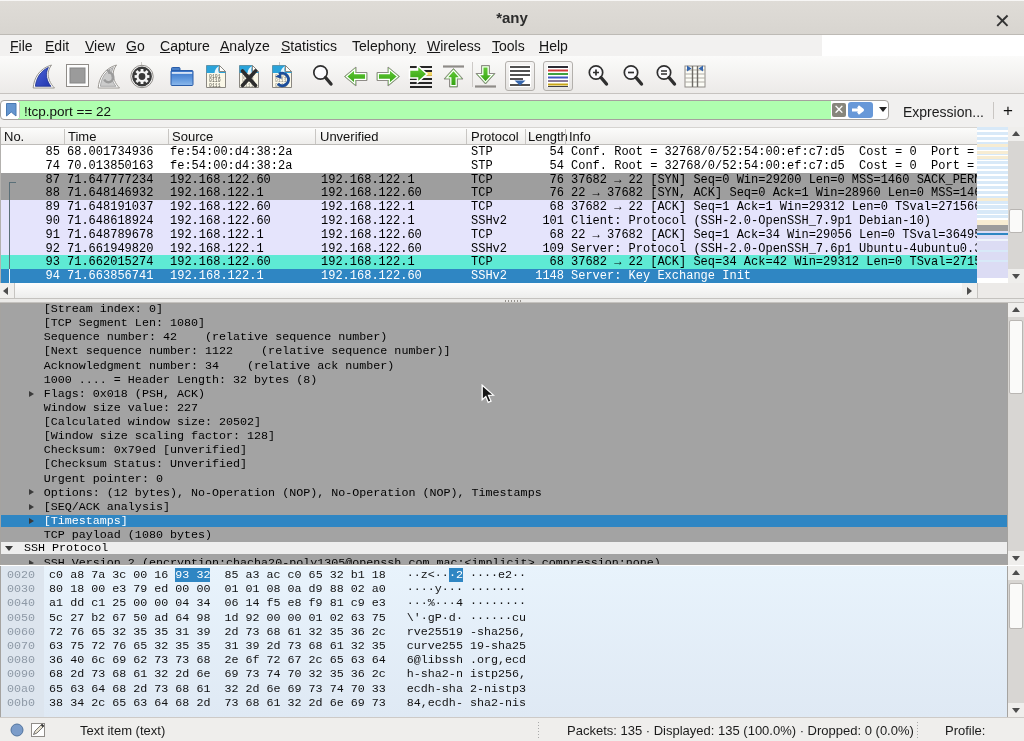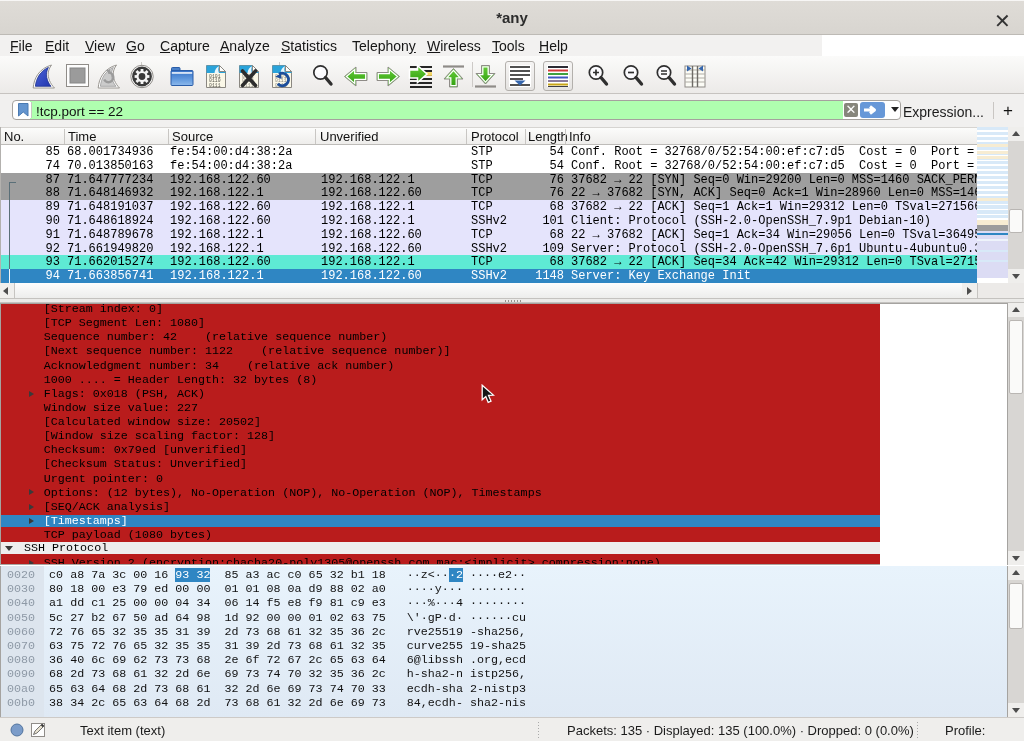--- a/index.html
+++ b/index.html
@@ -11,21 +11,21 @@
 #closex{left:994px;top:9px;font-size:20px;color:#333;}
 
 #menubar{left:0;top:35px;width:822px;height:21px;background:#f2f1f0;}
 .mi{position:absolute;top:3px;font-size:14px;color:#161616;}
 
 #toolbar{left:0;top:56px;width:1024px;height:38px;background:linear-gradient(#fbfbfa,#eceae8);border-bottom:1px solid #c6c3c0;box-sizing:border-box;}
 .tsep{position:absolute;top:6px;width:1px;height:25px;background:#cdcac7;}
 .tbtn{position:absolute;top:61px;width:30px;height:30px;border:1px solid #b3b0ac;border-radius:3px;background:linear-gradient(#f6f5f4,#e5e3e1);box-sizing:border-box;}
 
 #filterbar{left:0;top:94px;width:1024px;height:33px;background:#f1f0ef;}
-#fbox{left:12px;top:6px;width:889px;height:20px;background:#fff;border:1px solid #a5a29e;border-radius:4px;box-sizing:border-box;}
+#fbox{left:0;top:6px;width:889px;height:20px;background:#fff;border:1px solid #a5a29e;border-radius:4px;box-sizing:border-box;}
 #fgreen{left:17px;top:0px;width:813px;height:18px;background:#afffaf;}
 #fbook{left:1px;top:1px;width:17px;height:16px;background:#fff;border-right:1px solid #c9c6c2;border-radius:3px 0 0 3px;}
 #ftext{left:23px;top:2.5px;font-size:13.5px;color:#111;}
 #fclear{left:831px;top:2px;width:14px;height:14px;background:#87867c;border-radius:2px;color:#fff;font-size:13px;line-height:13px;text-align:center;}
 #fapply{left:847px;top:1px;width:25px;height:16px;background:#6798d8;border-radius:3px;}
 #fdrop{left:878px;top:6px;width:0;height:0;border-left:4px solid transparent;border-right:4px solid transparent;border-top:5px solid #222;}
 #fexpr{left:903px;top:10px;font-size:14px;color:#1c1c1c;}
 #fsep{left:993px;top:8px;width:1px;height:17px;background:#c9c6c3;}
 #fplus{left:1003px;top:7px;font-size:17px;color:#111;}
 
@@ -40,21 +40,21 @@
 .c-src{left:170px;}
 .c-dst{left:321px;}
 .c-proto{left:471px;}
 .c-len{left:505px;width:59px;text-align:right;}
 .c-info{left:571px;}
 #minimap{left:977px;top:127px;width:31px;height:156px;background:#fff;}
 .sb-btn{position:absolute;left:0;width:16px;height:14px;background:#efeeec;}
 .arr{position:absolute;width:0;height:0;}
 .thumbv{position:absolute;left:1px;width:14px;background:#fafaf9;border:1px solid #b9b6b3;border-radius:2px;box-sizing:border-box;}
 
-#details{left:0;top:303px;width:880px;height:262px;background:#b91c1c;overflow:hidden;border-bottom:1px solid #a8a6a3;box-sizing:border-box;}
+#details{left:0;top:303px;width:1024px;height:262px;background:#a3a3a3;overflow:hidden;border-bottom:1px solid #a8a6a3;box-sizing:border-box;}
 .drow{position:absolute;left:0;width:1008px;height:12.4px;font-size:11.7px;line-height:12.4px;white-space:pre;color:#000;font-family:'Liberation Mono',monospace;}
 
 #hexpane{left:0;top:566px;width:1008px;height:151px;background:linear-gradient(#e8f3fc,#dfe9f4);}
 #hexoff{left:0;top:0;width:44px;height:151px;background:#dde5ee;}
 .xrow{position:absolute;left:7px;font-size:11.7px;line-height:14px;white-space:pre;color:#111;font-family:'Liberation Mono',monospace;}
 .xoff{color:#8e99a6;}
 
 #statusbar{left:0;top:717px;width:1024px;height:24px;background:#efeeec;border-top:1px solid #cdcac7;box-sizing:border-box;}
 .stxt{position:absolute;top:5px;font-size:13px;color:#1b1b1b;margin-left:16px;}
 .sdot{position:absolute;top:4px;width:1px;height:16px;background:repeating-linear-gradient(#aaa 0 1px,transparent 1px 3px);}

